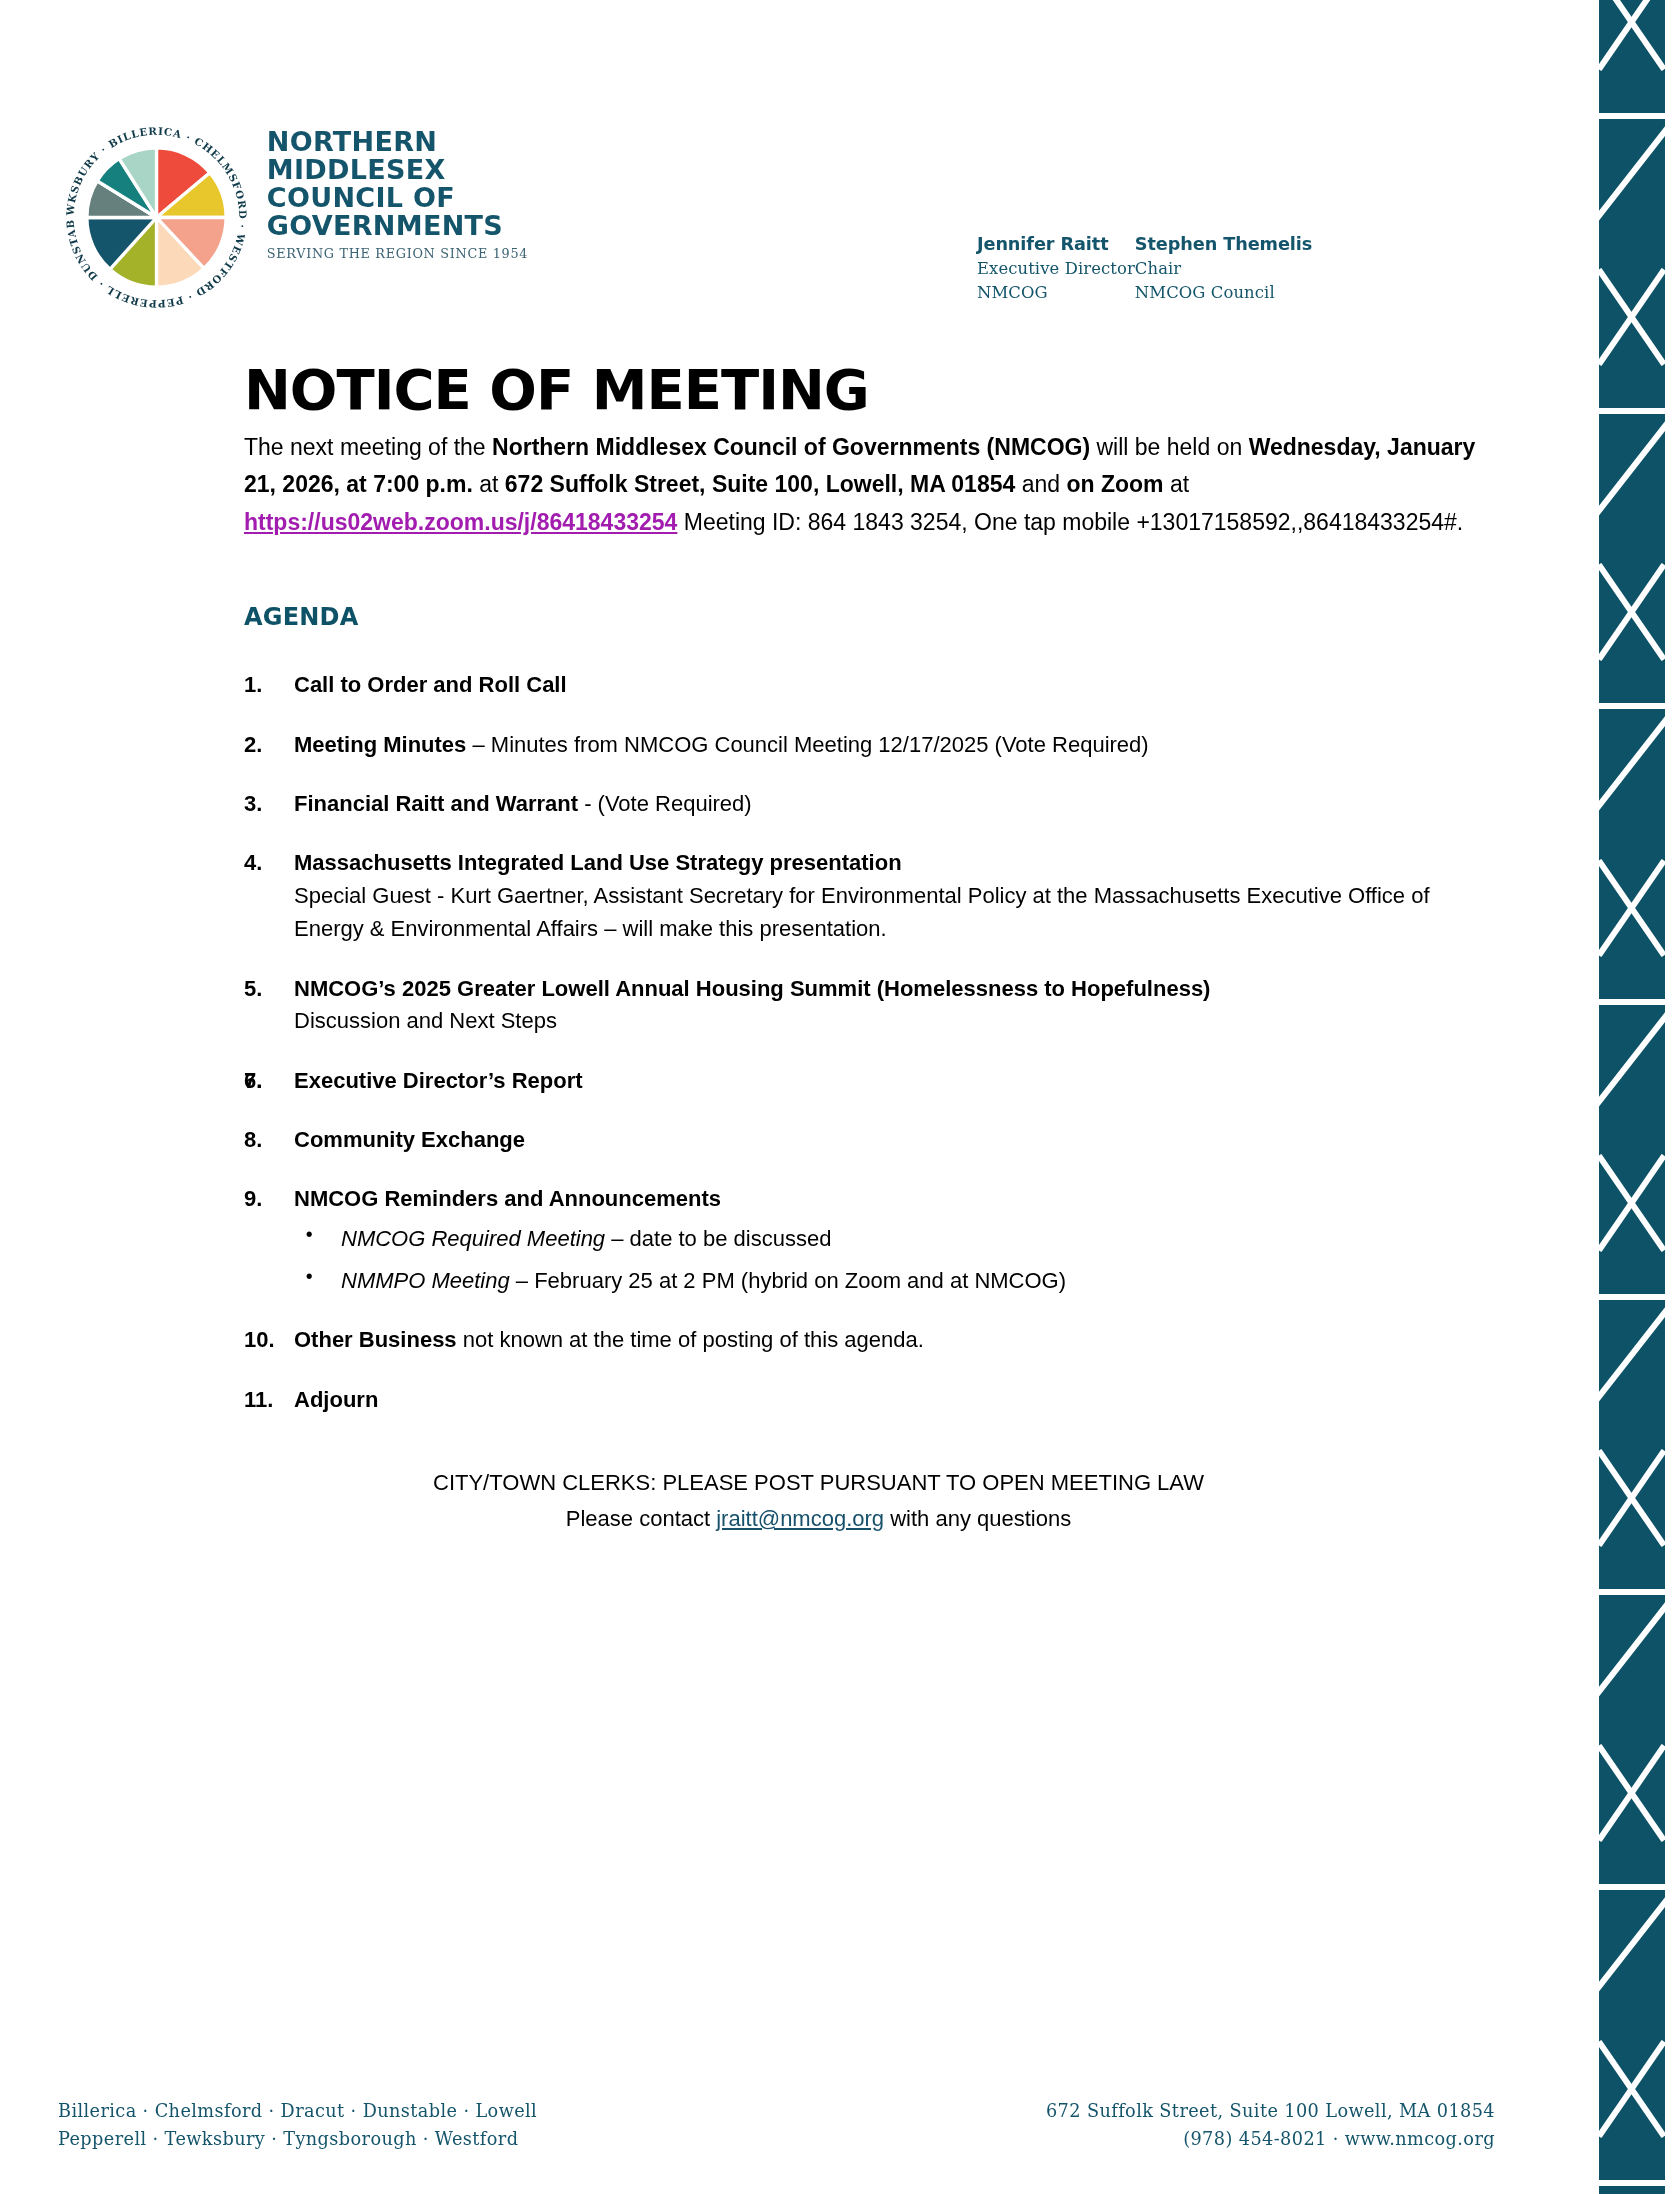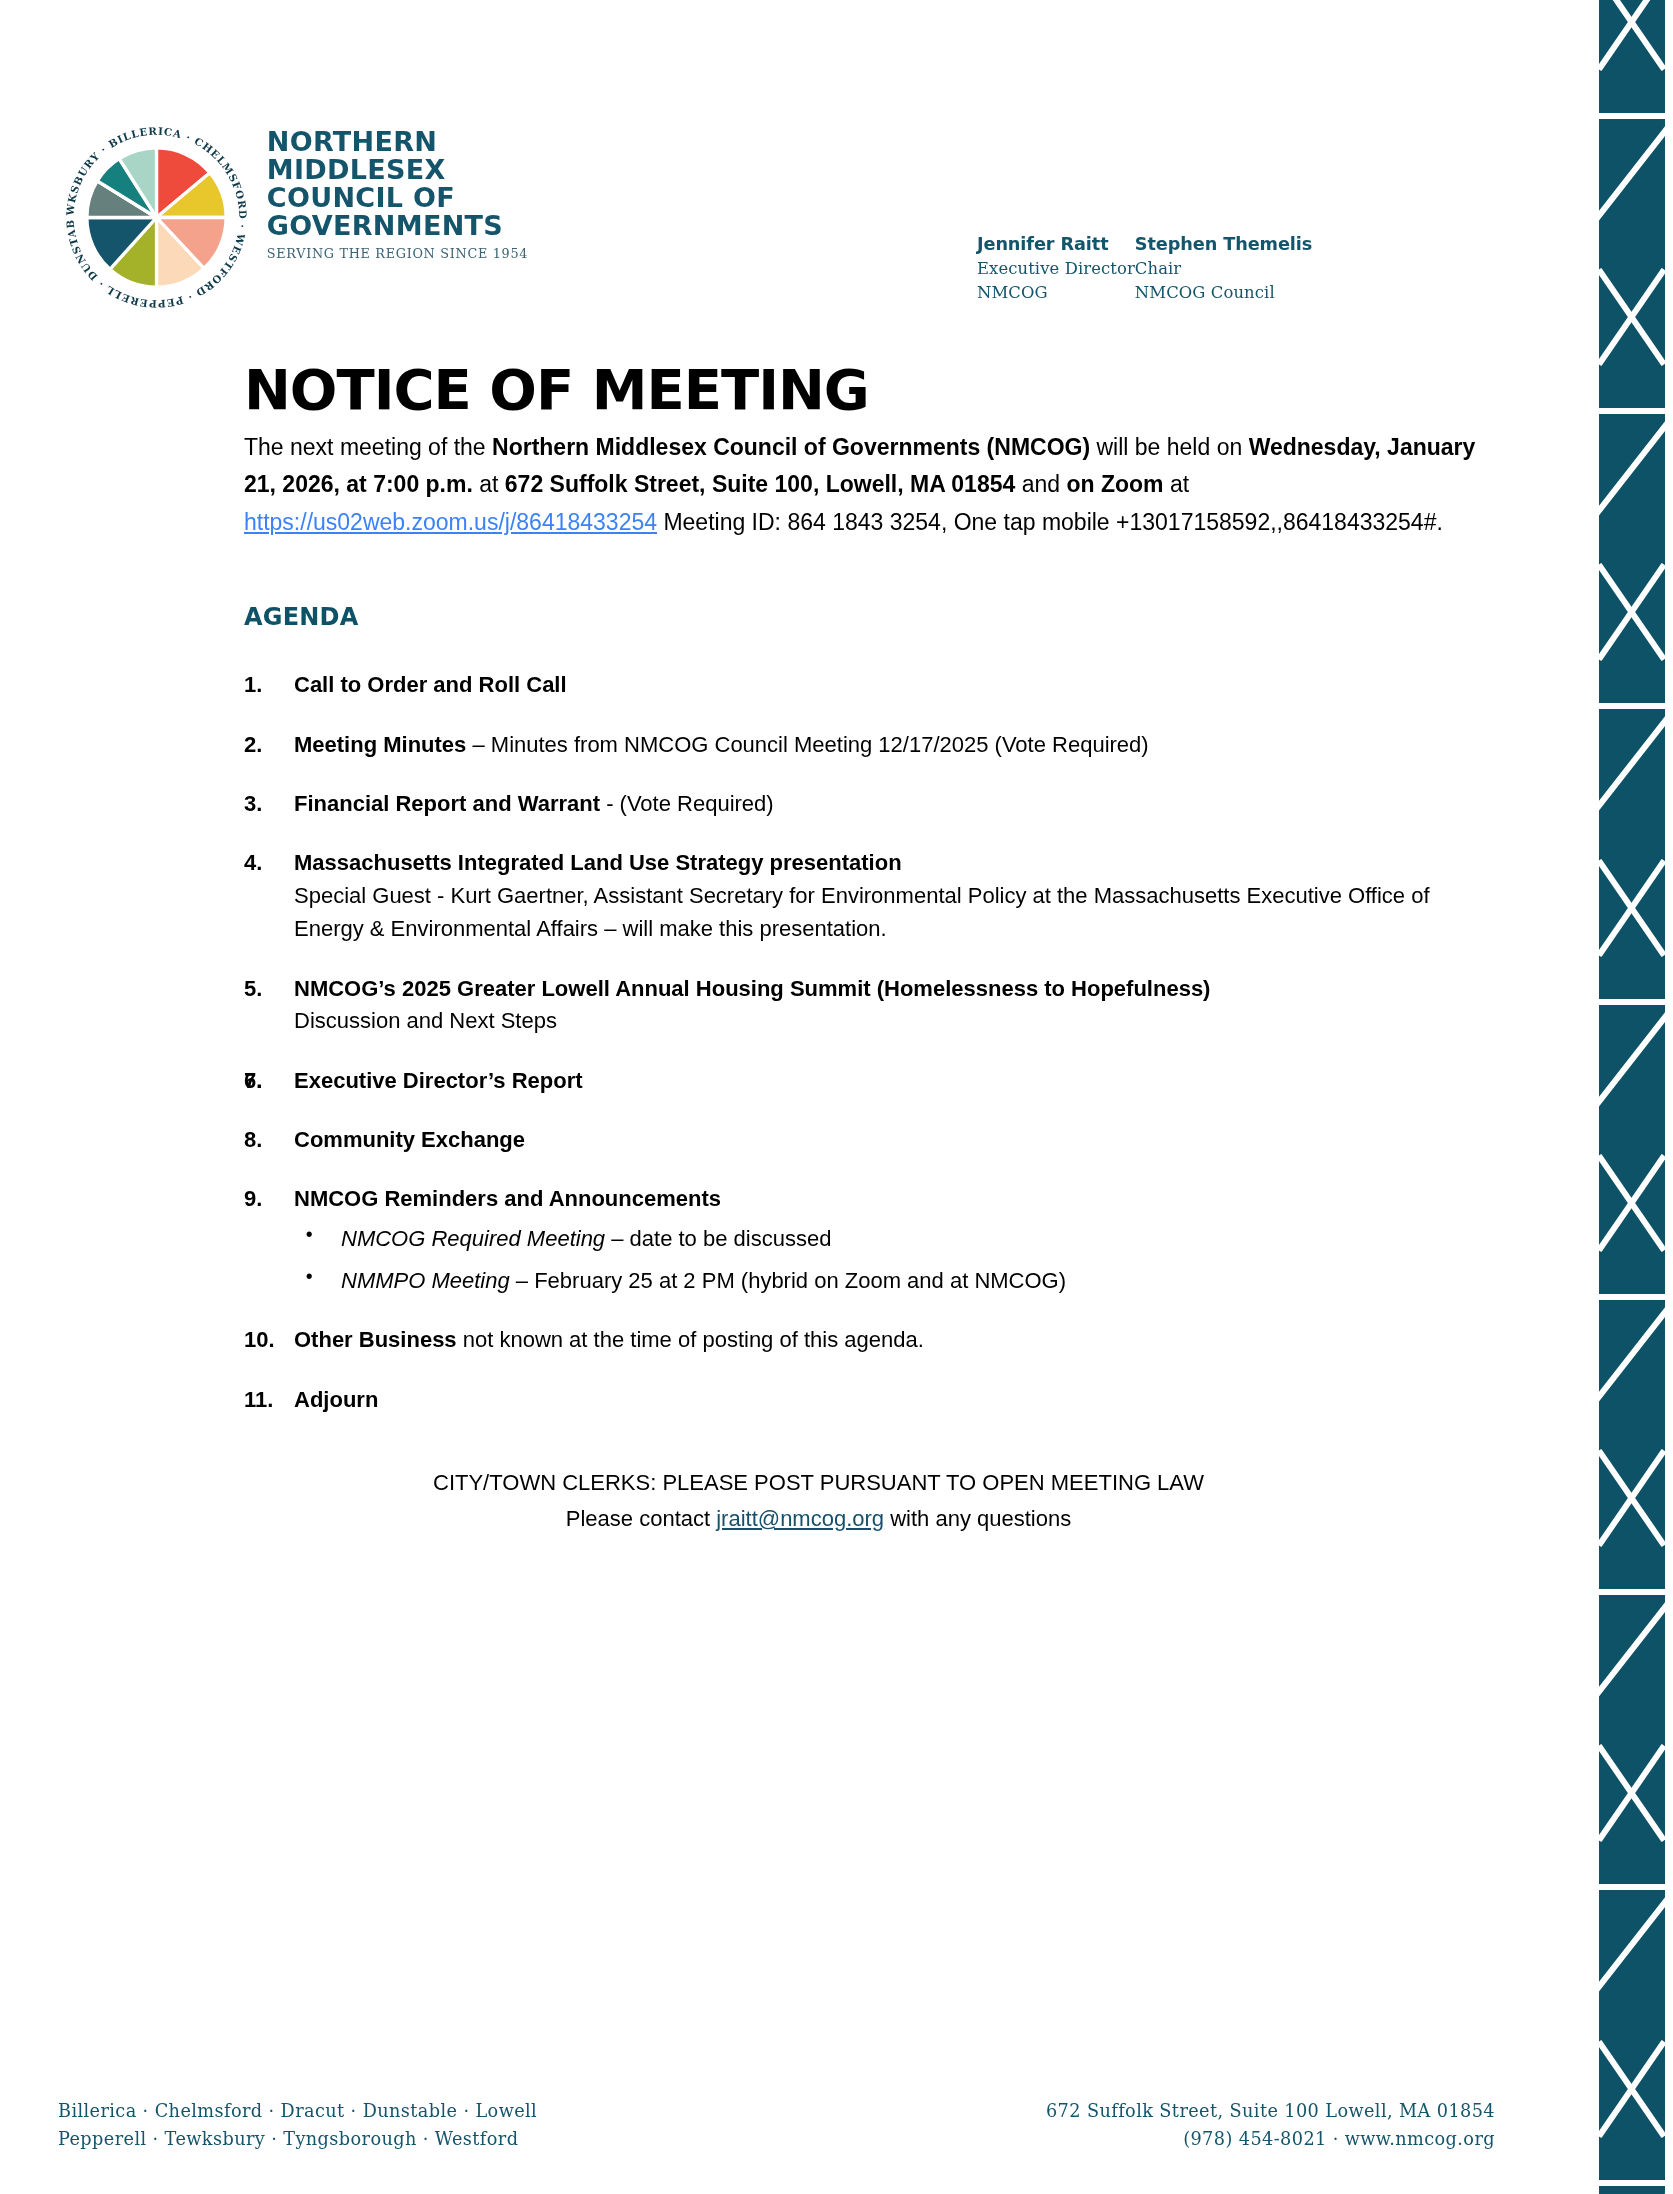--- a/index.html
+++ b/index.html
@@ -156,23 +156,23 @@
     line-height: 1.05;
   }
   p.intro {
     font-size: 23px;
     line-height: 1.63;
     margin: 0;
     color: #000;
   }
   p.intro b { font-weight: bold; }
   a.lnk {
-    color: #3b82f6;
+    color: #a21caf;
     text-decoration: underline;
-    font-weight: normal;
+    font-weight: bold;
   }
   a.lnk-plain {
     color: #16506b;
     text-decoration: underline;
     font-weight: normal;
   }
 
   h2.agenda-h {
     font-family: "DejaVu Sans", sans-serif;
     font-weight: bold;
@@ -393,21 +393,21 @@
         <span class="it-title">Call to Order and Roll Call</span><span class="it-rest"></span>
       </li>
 
       <li>
         <span class="num">2.</span>
         <span class="it-title">Meeting Minutes</span><span class="it-rest"> – Minutes from NMCOG Council Meeting 12/17/2025 (Vote Required)</span>
       </li>
 
       <li>
         <span class="num">3.</span>
-        <span class="it-title">Financial Report and Warrant</span><span class="it-rest"> - (Vote Required)</span>
+        <span class="it-title">Financial Raitt and Warrant</span><span class="it-rest"> - (Vote Required)</span>
       </li>
 
       <li>
         <span class="num">4.</span>
         <span class="it-title">Massachusetts Integrated Land Use Strategy presentation</span>
         <span class="sub-line">Special Guest - Kurt Gaertner, Assistant Secretary for Environmental Policy at the Massachusetts Executive Office of Energy &amp; Environmental Affairs – will make this presentation.</span>
       </li>
 
       <li>
         <span class="num">5.</span>

